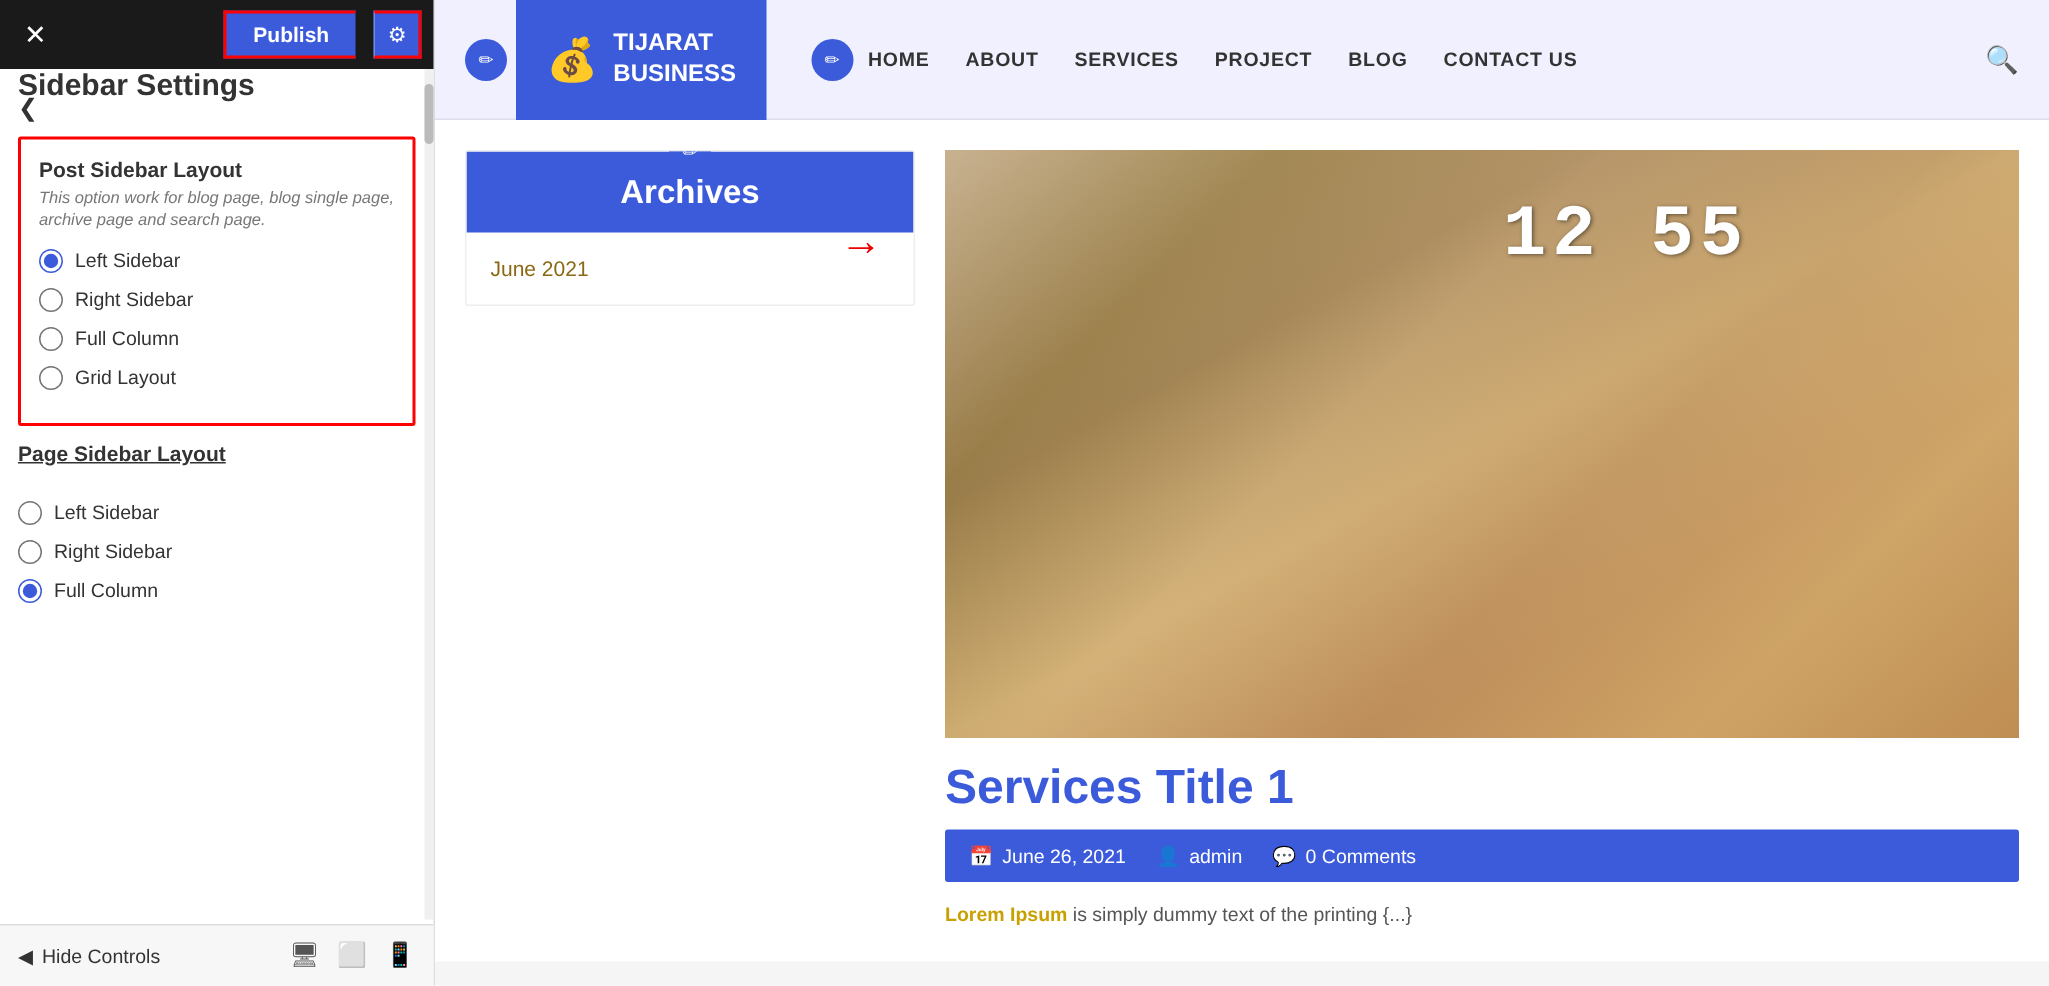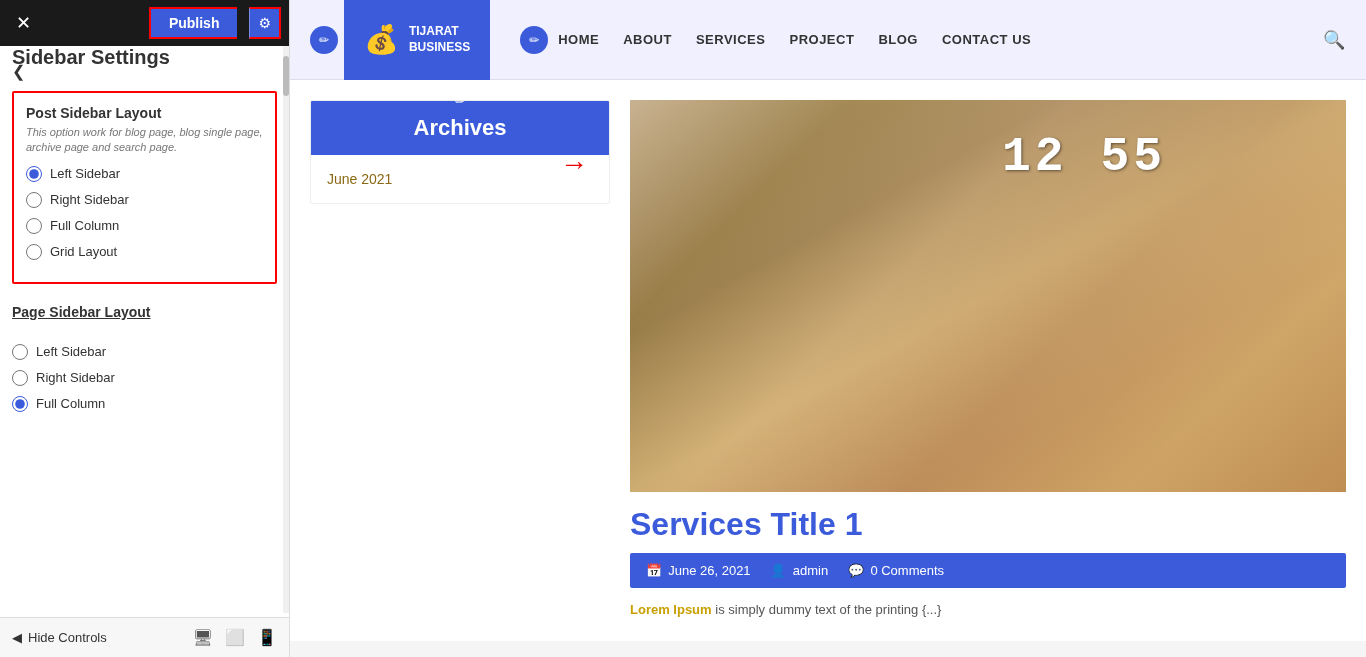--- a/index.html
+++ b/index.html
@@ -92,21 +92,21 @@
       flex: 1;
       overflow-y: auto;
       padding: 10px 12px;
     }
 
     
     .sidebar-section {
       border: 2px solid #ff0000;
       border-radius: 2px;
       padding: 12px;
-      margin-bottom: 20px;
+      margin-bottom: 10px;
       background: #fff;
     }
     .section-title {
       font-size: 14px;
       font-weight: bold;
       color: #333;
       margin-bottom: 4px;
     }
     .section-desc {
       font-size: 11px;
@@ -231,21 +231,21 @@
       margin-right: 30px;
       gap: 10px;
       height: 80px;
     }
     .logo-icon {
       font-size: 28px;
     }
     .logo-text {
       color: #fff;
       font-weight: bold;
-      font-size: 12px;
+      font-size: 16px;
       line-height: 1.3;
       text-transform: uppercase;
     }
     .nav-edit-btn {
       background: #3b5bdb;
       color: #fff;
       border: none;
       border-radius: 50%;
       width: 28px;
       height: 28px;

